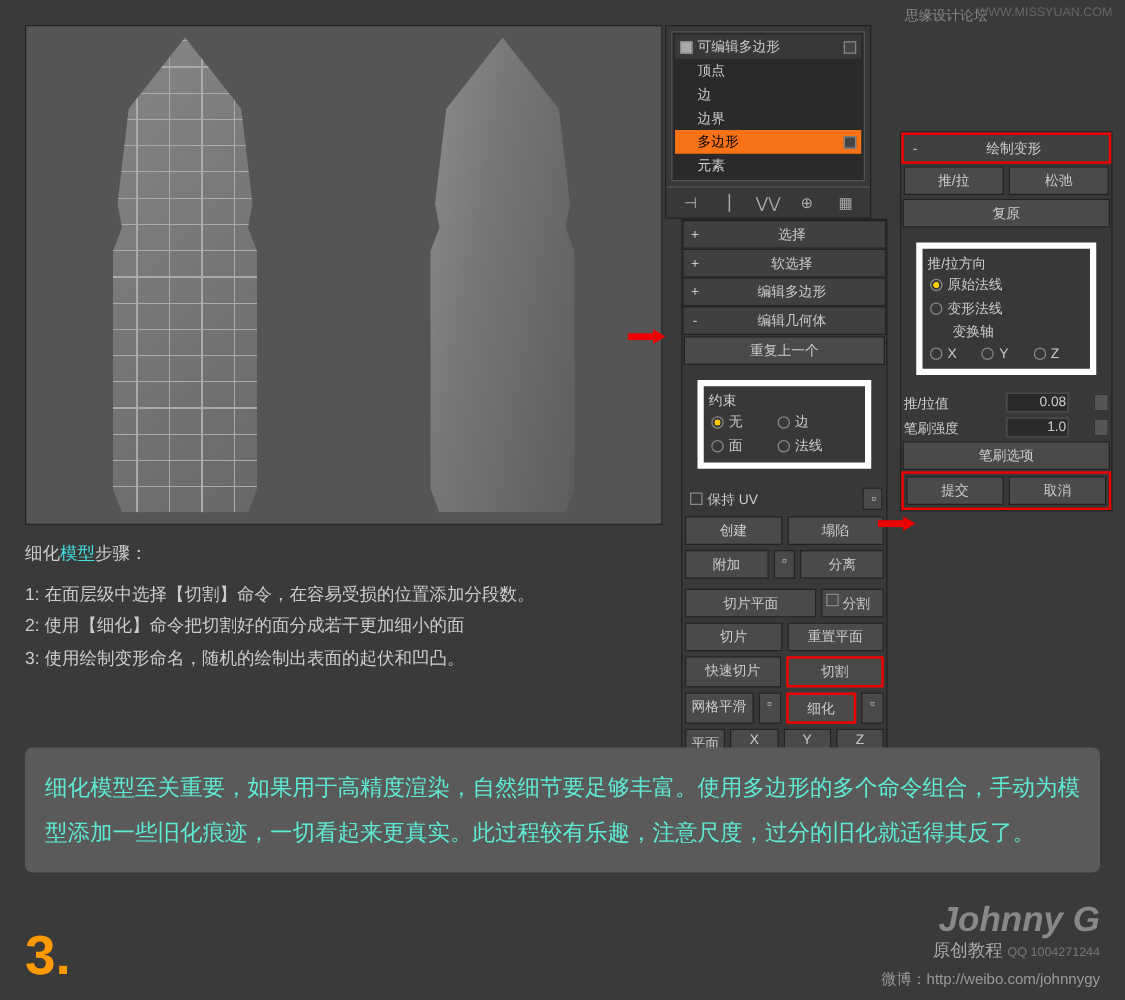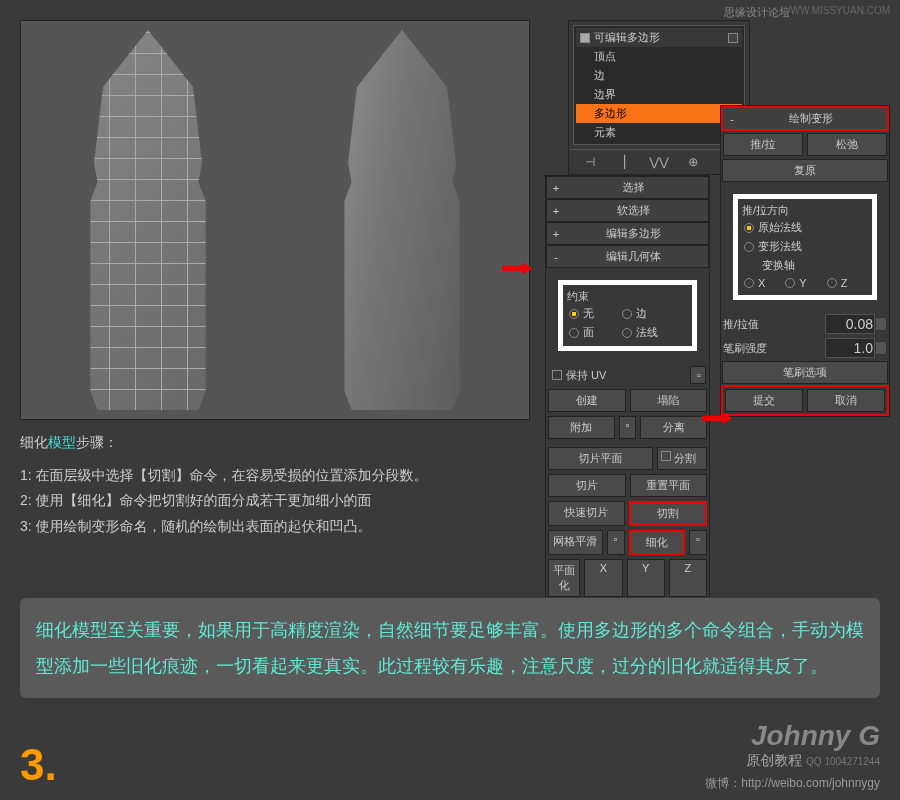--- a/index.html
+++ b/index.html
@@ -4,21 +4,21 @@
 <style>
 *{margin:0;padding:0;box-sizing:border-box;font-family:"Microsoft YaHei",sans-serif}
 body{background:#3a3a3a;color:#ccc;width:900px;height:800px;overflow:hidden;position:relative;font-size:12px}
 .header-text{position:absolute;top:5px;right:110px;color:#888;font-size:11px}
 .header-url{position:absolute;top:5px;right:10px;color:#666;font-size:10px}
 .viewport{position:absolute;top:20px;left:20px;width:510px;height:400px;background:#555;border:1px solid #222;display:flex;align-items:center;justify-content:space-around}
 .model-wire{width:180px;height:380px;background:linear-gradient(135deg,#888 0%,#666 100%);clip-path:polygon(50% 0%,75% 15%,80% 35%,78% 40%,82% 45%,82% 95%,78% 100%,22% 100%,18% 95%,18% 45%,22% 40%,20% 35%,25% 15%);position:relative}
 .model-wire::after{content:"";position:absolute;inset:0;background-image:repeating-linear-gradient(0deg,transparent,transparent 20px,#aaa 20px,#aaa 21px),repeating-linear-gradient(90deg,transparent,transparent 25px,#aaa 25px,#aaa 26px)}
 .model-solid{width:180px;height:380px;background:linear-gradient(100deg,#999 0%,#777 40%,#555 100%);clip-path:polygon(50% 0%,75% 15%,80% 35%,78% 40%,82% 45%,82% 95%,78% 100%,22% 100%,18% 95%,18% 45%,22% 40%,20% 35%,25% 15%)}
 .panel{position:absolute;background:#383838;border:1px solid #222;font-size:11px}
-.panel1{top:20px;left:568px;width:182px}
+.panel1{top:20px;left:532px;width:165px}
 .modlist{background:#2a2a2a;border:1px solid #555;margin:4px;padding:2px}
 .modlist-item{padding:2px 4px 2px 18px;color:#ccc}
 .modlist-head{background:#383838;padding:2px 4px;display:flex;align-items:center;gap:4px}
 .sq{width:10px;height:10px;border:1px solid #888;background:#aaa}
 .sq.end{margin-left:auto;background:#444}
 .modlist-item.sel{background:#f97316;color:#000;display:flex;align-items:center}
 .iconbar{display:flex;justify-content:space-around;padding:4px;border-top:1px solid #555}
 .ic{width:16px;height:16px;display:inline-flex;align-items:center;justify-content:center;color:#aaa;font-size:12px}
 .panel2{top:175px;left:545px;width:165px}
 .rollhead{background:#404040;border:1px solid #222;padding:3px;text-align:center;display:flex;align-items:center}
@@ -28,22 +28,22 @@
 .btn.sm{display:inline-block;padding:2px 6px}
 .section{padding:4px;border:5px solid #ffffff;margin:12px}
 .constraint-row{display:flex;align-items:center;gap:4px;padding:2px}
 .radio{width:10px;height:10px;border:1px solid #888;border-radius:50%}
 .radio.on{background:radial-gradient(circle,#fc0 40%,transparent 45%)}
 .cb{width:10px;height:10px;border:1px solid #888}
 .row2{display:flex;gap:2px;padding:1px}
 .row2 .btn{flex:1}
 .hl-red{border:2px solid #e00!important}
 .panel3{top:105px;left:720px;width:170px}
-.spinner{display:flex;align-items:center;gap:0;padding:2px}
-.spinner input{width:50px;background:#2a2a2a;border:1px solid #555;color:#ccc;padding:1px;text-align:right;font-size:14px}
+.spinner{display:flex;align-items:center;gap:20px;padding:2px}
+.spinner input{width:50px;background:#2a2a2a;border:1px solid #555;color:#ccc;padding:1px;text-align:right;font-size:11px}
 .spinbtn{width:12px;height:14px;background:#555;border:1px solid #333;display:flex;flex-direction:column}
 .arrow-red{position:absolute;color:#e00;font-size:40px;transform:scaleY(0.6)}
 .ar1{top:245px;left:500px}
 .ar2{top:395px;left:700px}
 .tutorial-text{position:absolute;top:430px;left:20px;width:510px;line-height:1.8;font-size:14px}
 .tutorial-text .title{margin-bottom:8px}
 .cyan{color:#4dd}
 .note-box{position:absolute;top:598px;left:20px;width:860px;background:#5a5a5a;border-radius:6px;padding:14px 16px;line-height:2;font-size:18px;color:#5eead4}
 .watermark{position:absolute;bottom:30px;right:20px;text-align:right;color:#777}
 .watermark .jg{font-size:28px;font-weight:bold;font-style:italic;color:#888;font-family:Arial}
@@ -97,20 +97,21 @@
       <span>软选择</span>
     </div>
   <div class="rollhead">
       <span class="pm">+</span>
       <span>编辑多边形</span>
     </div>
   <div class="rollhead">
       <span class="pm">-</span>
       <span>编辑几何体</span>
     </div>
+  <div class="btn">重复上一个</div>
   <div class="section">
     <div>约束</div>
     <div class="constraint-row">
       <span class="radio on"></span>
         <span>无</span>
       <span style="width:20px"></span>
       <span class="radio"></span>
         <span>边</span>
     </div>
     <div class="constraint-row">

